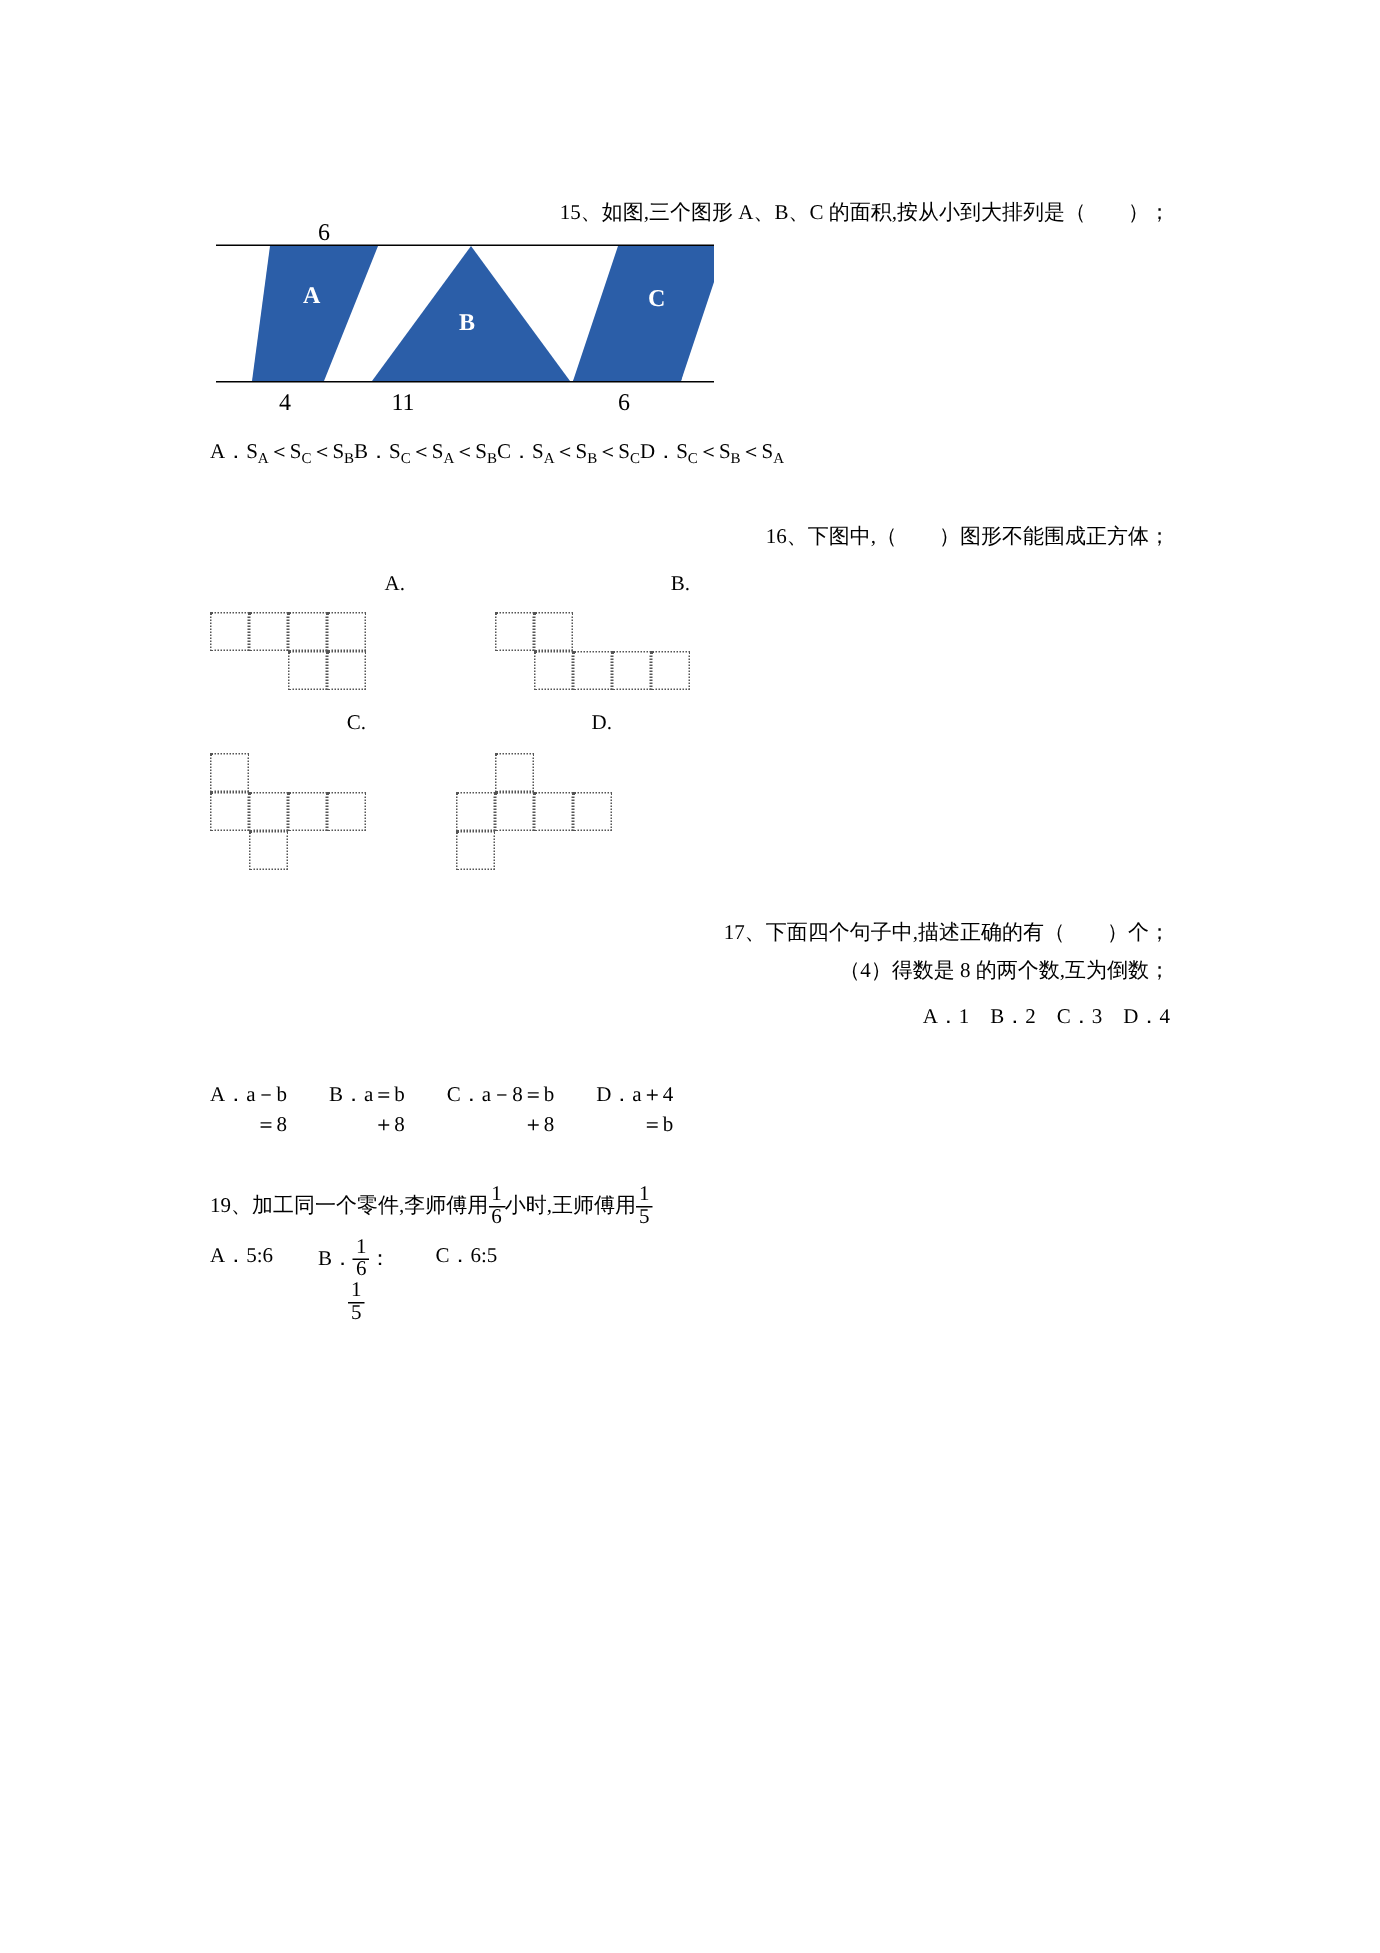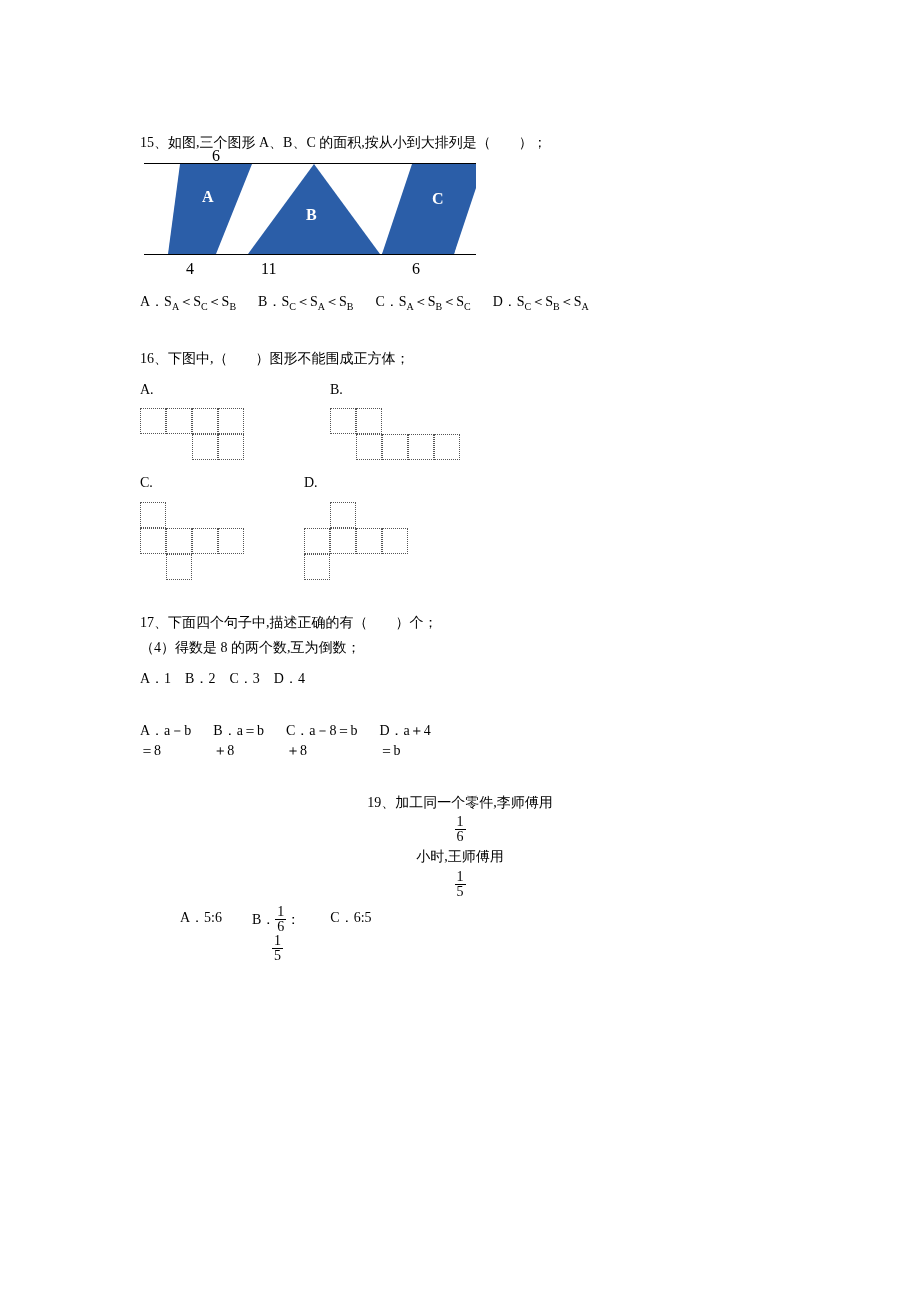--- a/index.html
+++ b/index.html
@@ -7,23 +7,24 @@
     padding: 0;
     background: #fff;
     font-family: "SimSun", "宋体", serif;
     font-size: 14px;
     color: #000;
     width: 920px;
   }
   .page {
     padding: 130px 140px 40px 140px;
     width: 640px;
+    text-align: right;
   }
   .q { margin-bottom: 30px; line-height: 1.8; }
-  .opts { display: flex; gap: 22px; flex-wrap: wrap; }
+  .opts { display: flex; flex-wrap: wrap; }
   .opt { white-space: nowrap; }
   sub { font-size: 10px; vertical-align: sub; }
 
   
   .fig15 { width: 340px; margin: 8px 0 14px 0; }
   .strip { position: relative; height: 90px; border-top: 1.5px solid #000; border-bottom: 1.5px solid #000; margin-left: 4px; margin-right: 4px; }
   .strip svg { position:absolute; inset:0; }
   .top6 { position:absolute; top:-22px; left:68px; font-family: serif; font-size:16px; }
   .botlabels { position:relative; height:20px; margin-left:4px; }
   .botlabels span { position:absolute; top:0; font-family: serif; font-size:16px; }
@@ -42,22 +43,22 @@
   .colopt span:first-child { }
   .colopt span:last-child { }
 
   
   .frac {
     display:inline-flex; flex-direction:column; align-items:center; vertical-align:middle;
     font-family: serif; font-size:14px; line-height:1;
   }
   .frac .n { border-bottom:1px solid #000; padding:0 2px; }
   .frac .d { padding:0 2px; }
-  .q19line { display:flex; align-items:center; flex-wrap:wrap; gap:0;flex-direction:column; }
-  .q19opts { display:flex; gap:30px; margin-top:6px; align-items:flex-start;margin-left:40px; }
+  .q19line { display:flex; align-items:center; flex-wrap:wrap; gap:0; }
+  .q19opts { display:flex; gap:30px; margin-top:6px; align-items:flex-start; }
   .bfrac { display:flex; flex-direction:column; align-items:flex-start; }
 </style>
 </head>
 <body>
 
 <div class="page">
 
   <div class="q">
     <div>15、如图,三个图形 A、B、C 的面积,按从小到大排列是（　　）；</div>
     <div class="fig15">
@@ -162,21 +163,21 @@
     </div>
   </div>
 
   <div class="q">
     <div>17、下面四个句子中,描述正确的有（　　）个；</div>
     <div>（4）得数是 8 的两个数,互为倒数；</div>
     <div style="margin-top:6px">A．1　B．2　C．3　D．4</div>
   </div>
 
   <div class="q">
-    <div class="opts" style="">
+    <div class="opts" style="gap:28px;">
       <div class="colopt">
         <span>A．a－b</span>
           <span>＝8</span>
       </div>
       <div class="colopt">
         <span>B．a＝b</span>
           <span>＋8</span>
       </div>
       <div class="colopt">
         <span>C．a－8＝b</span>

